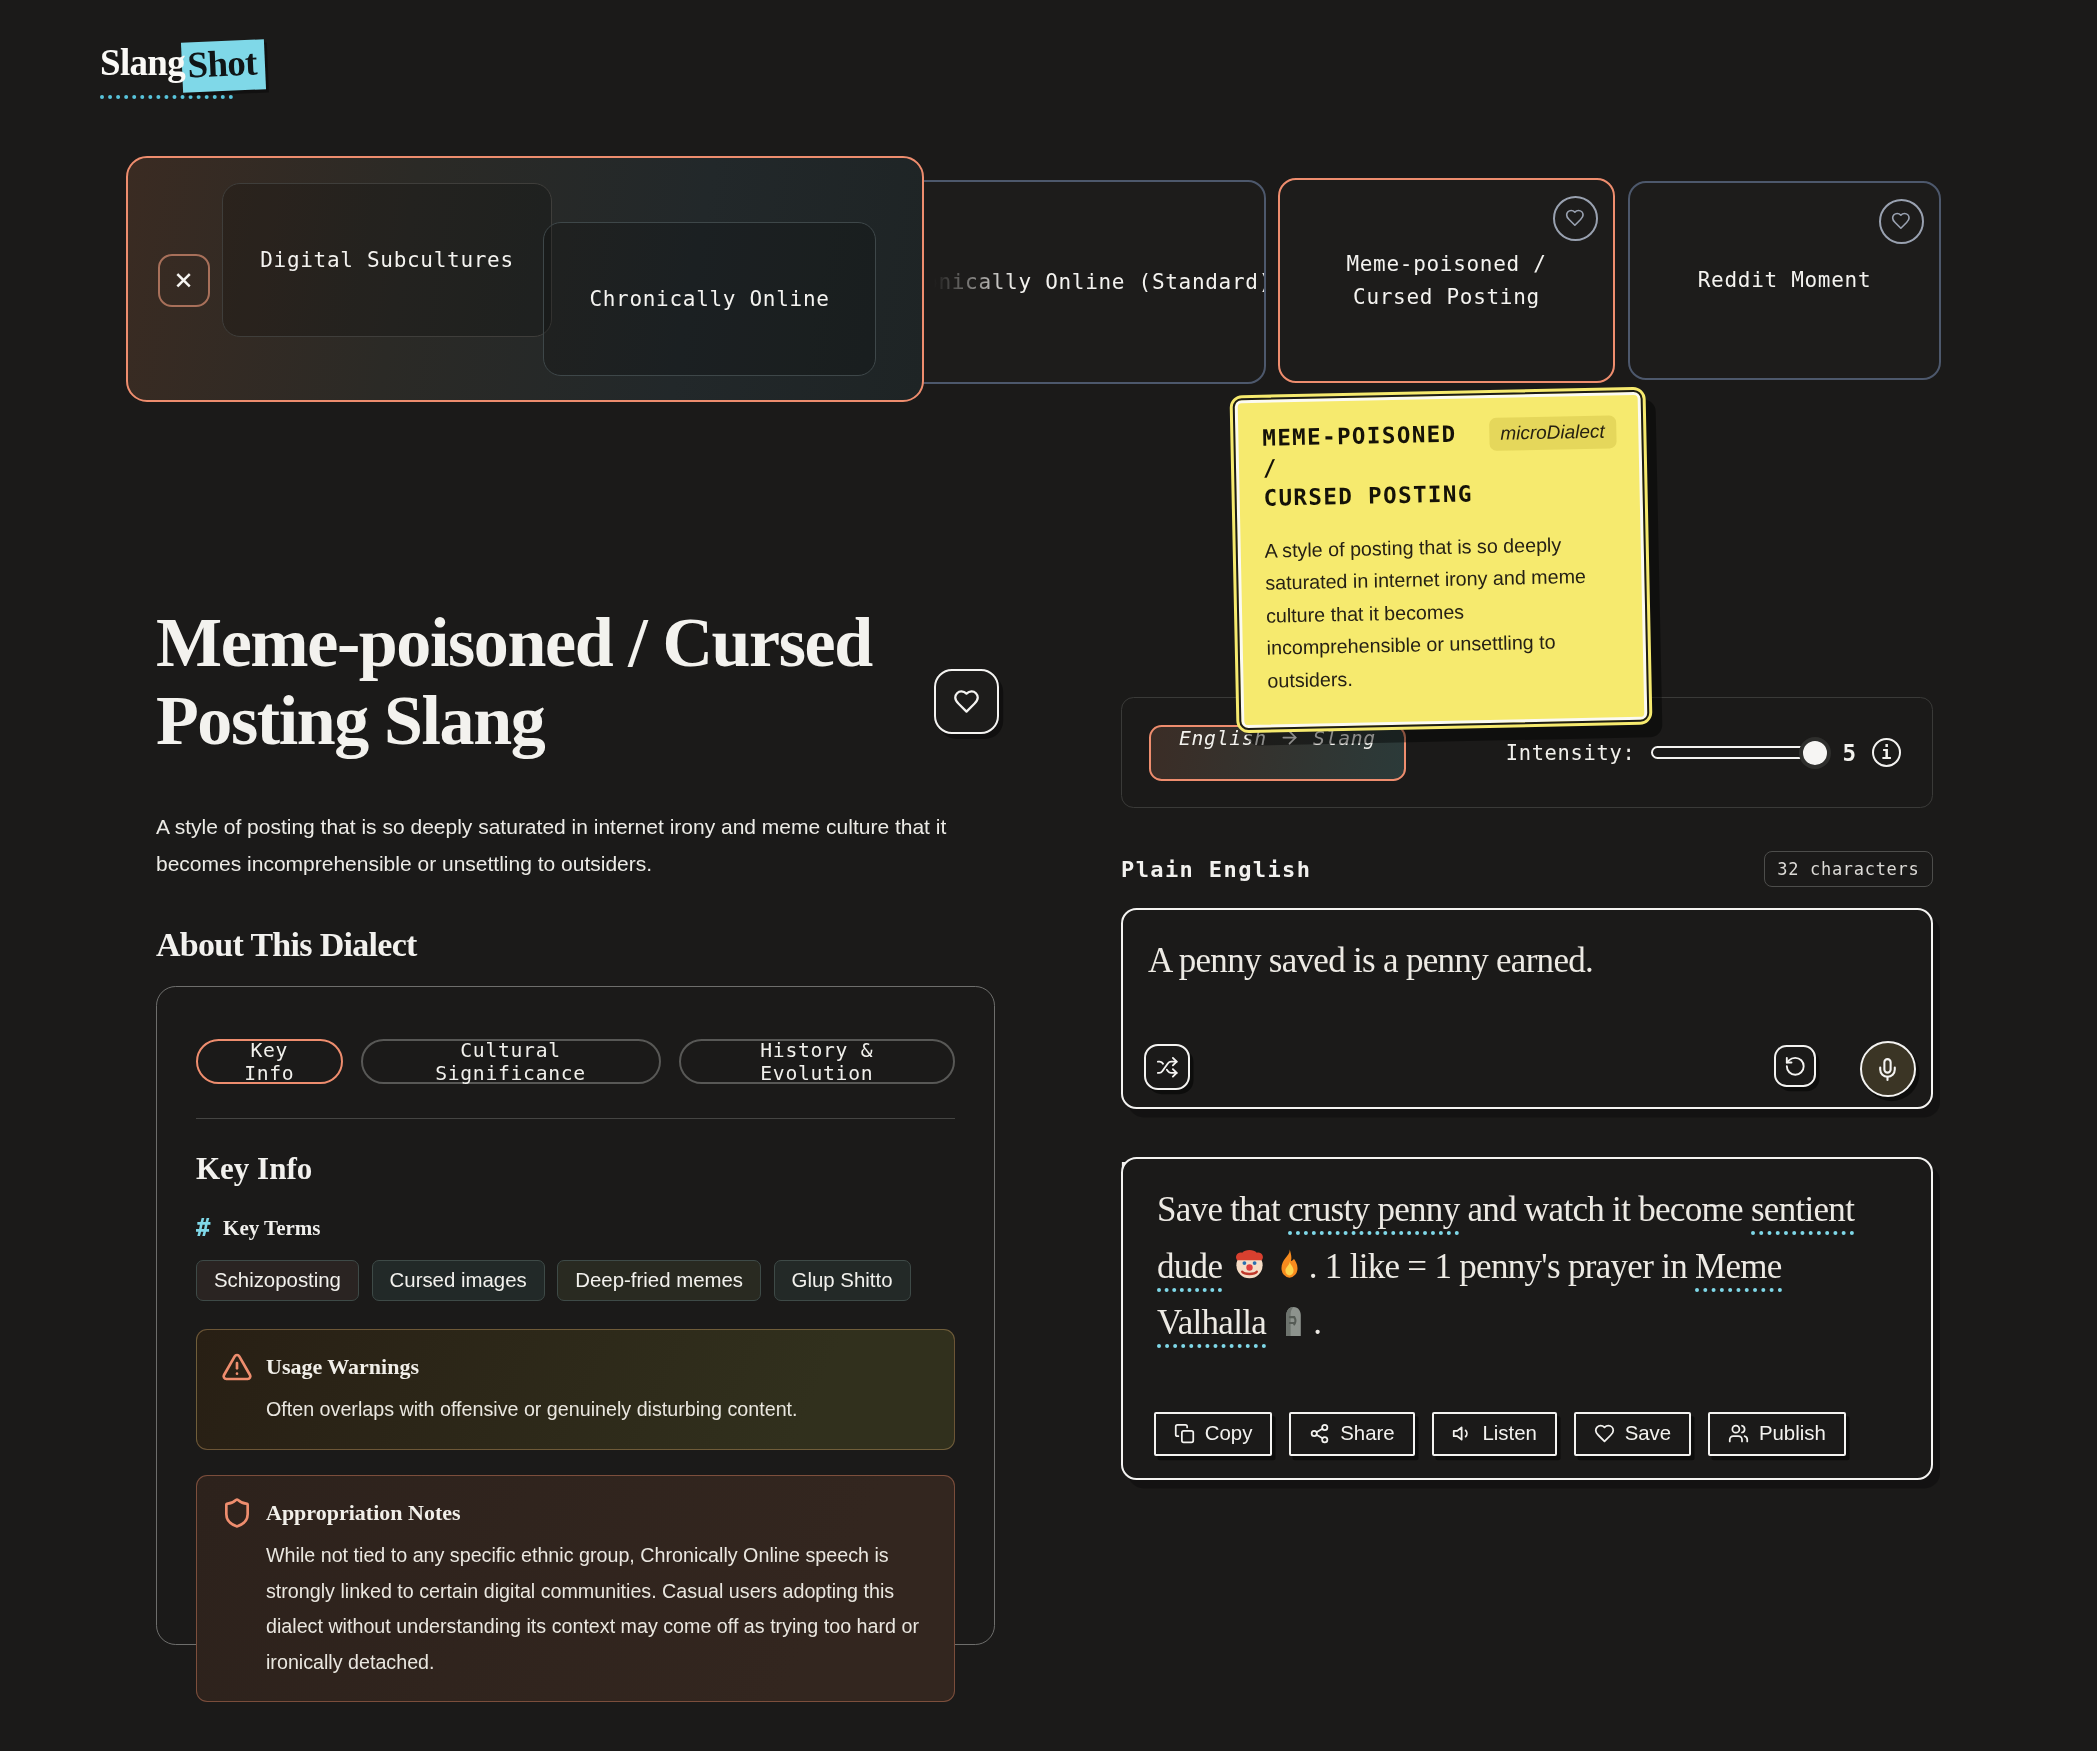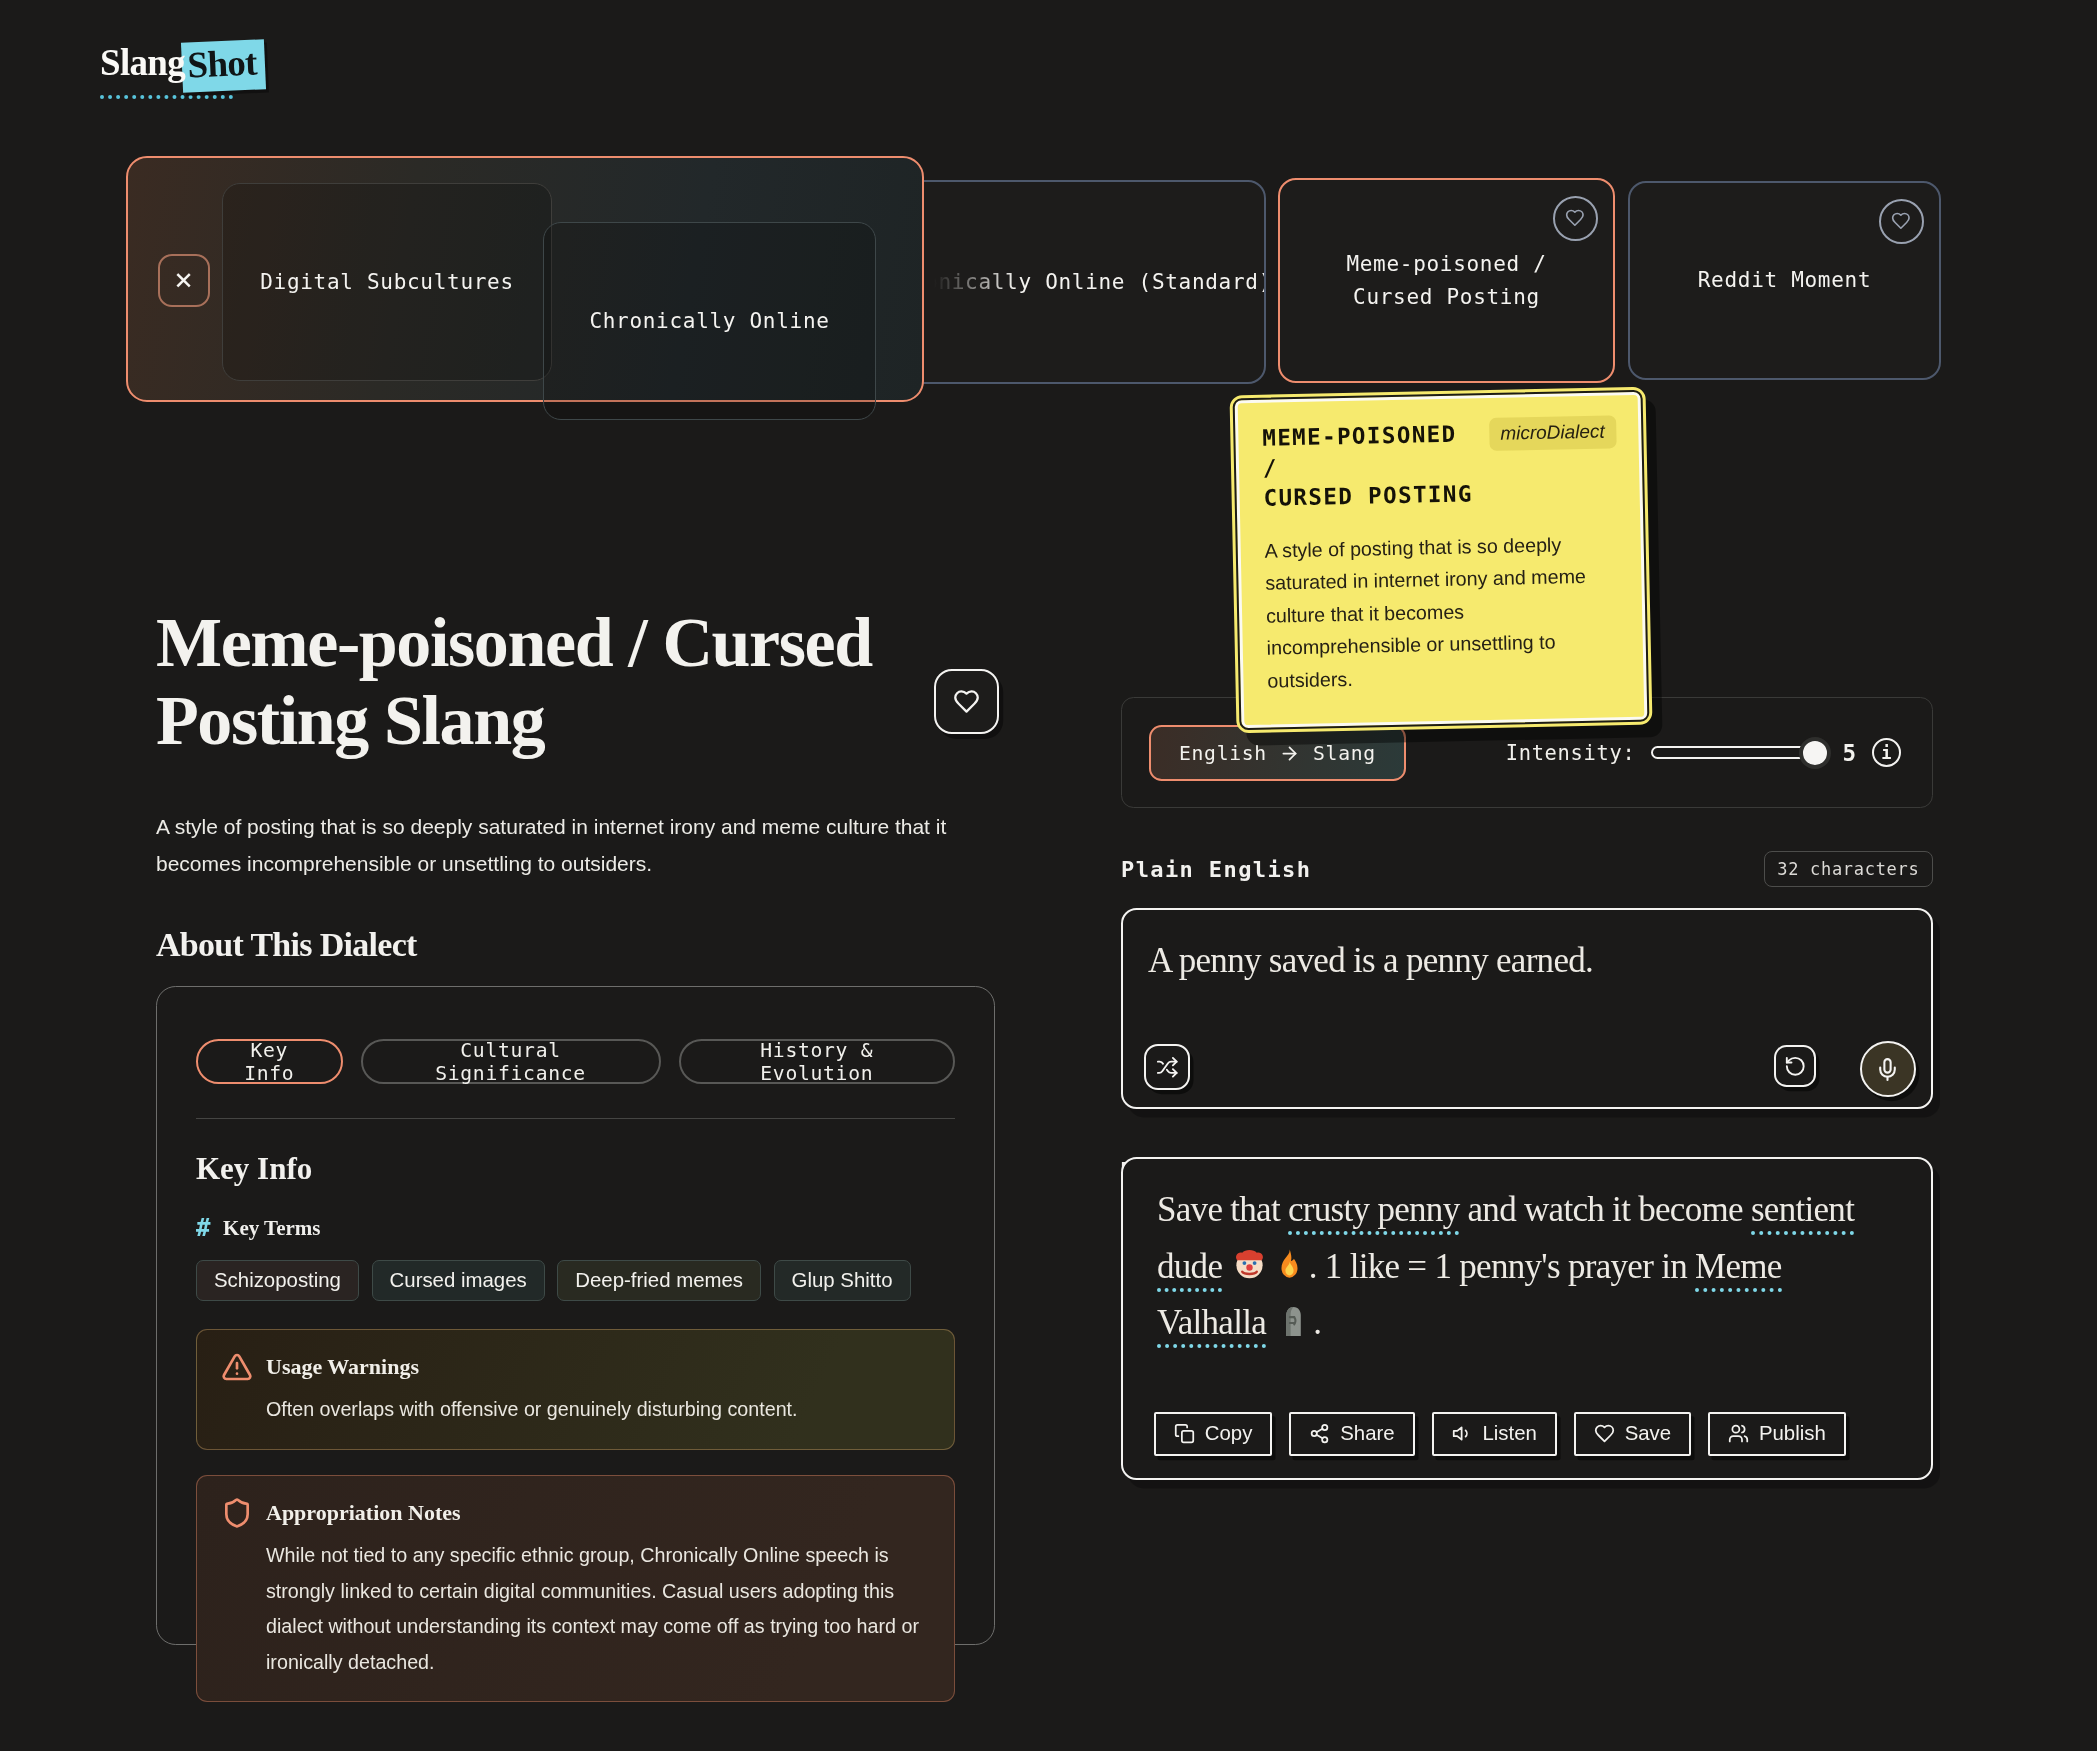--- a/index.html
+++ b/index.html
@@ -26,21 +26,21 @@
   
   .logo{position:absolute;left:100px;top:41px;}
   .logo-row{display:flex;align-items:flex-start;font-family:var(--serif);font-weight:bold;font-size:37px;letter-spacing:-0.7px;}
   .logo-slang{color:#faf9f6;position:relative;z-index:2;}
   .logo-shot{color:#101517;background:var(--cyan);padding:1.4px 8.4px 5.6px 5.6px;margin-left:-2.8px;transform:rotate(-2.5deg);display:inline-block;box-shadow:2.8px 3.5px 0 rgba(0,0,0,.35);}
   .logo-dots{width:133px;margin-top:4.2px;border-bottom:4.9px dotted #58c3da;}
 
   
   .combo-group{position:absolute;left:126px;top:156px;width:798px;height:246px;border:2.1px solid var(--orange);border-radius:21px;background:linear-gradient(100deg,#3a2b22 0%,#2b2a26 35%,#22282a 70%,#1e2425 100%);z-index:3;}
   .combo-close{position:absolute;left:29.5px;top:96px;width:52px;height:53px;border:2.1px solid var(--orange-dim);border-radius:14px;background:transparent;display:flex;align-items:center;justify-content:center;color:#f7f6f3;font-size:24px;font-family:var(--sans);cursor:pointer;}
-  .combo-card{position:absolute;top:25px;height:198px;border-radius:18px;background:rgba(0,0,0,.18);display:flex;align-items:center;justify-content:center;font-family:var(--mono);font-size:21px;letter-spacing:0.7px;color:#f4f3f0;}
+  .combo-card{position:absolute;top:25px;height:154px;border-radius:18px;background:rgba(0,0,0,.18);display:flex;align-items:center;justify-content:center;font-family:var(--mono);font-size:21px;letter-spacing:0.7px;color:#f4f3f0;}
   .combo-card.c1{left:94px;width:330px;border:1.4px solid #3f3e3b;}
   .combo-card.c2{left:415px;width:333px;border:1.4px solid #3e4749;margin-top:39px;}
 
   .dialect-card{position:absolute;border-radius:18px;background:var(--card-bg);display:flex;align-items:center;justify-content:center;text-align:center;font-family:var(--mono);font-size:21px;letter-spacing:0.7px;color:#f4f3f0;line-height:1.55;}
   .card-standard{left:891px;top:180px;width:375px;height:204px;border:2.1px solid var(--slate);z-index:1;overflow:hidden;white-space:nowrap;}
   .card-standard .fade{position:absolute;left:32px;top:0;bottom:0;width:91px;background:linear-gradient(90deg,#1d1c1b 10%,rgba(29,28,27,0));z-index:2;}
   .card-meme{left:1278px;top:178px;width:337px;height:205px;border:2.1px solid var(--orange);z-index:2;padding:0 28px;}
   .card-reddit{left:1628px;top:181px;width:313px;height:199px;border:2.1px solid var(--slate);}
   .fav-circle{position:absolute;top:15.5px;right:15.5px;width:45px;height:45px;border:2.1px solid var(--slate-light);border-radius:50%;display:flex;align-items:center;justify-content:center;cursor:pointer;}
   .fav-circle svg{width:19.7px;height:19.7px;stroke:var(--slate-light);}
@@ -78,21 +78,21 @@
   .chip.t4{background:#232927;}
   .note-card{margin-top:28px;border-radius:11.2px;padding:21px 24px;display:grid;grid-template-columns:45px 1fr;}
   .note-card.warning{border:1.4px solid rgba(190,150,95,.45);background:linear-gradient(115deg,#281f14,#31301d 80%);}
   .note-card.approp{margin-top:25px;border:1.4px solid rgba(200,120,90,.5);background:linear-gradient(115deg,#2d221c,#33261f 80%);}
   .note-icon svg{width:32px;height:32px;stroke:var(--orange);}
   .note-title{font-family:var(--serif);font-weight:bold;font-size:22px;color:#f1efe9;padding-top:2.8px;}
   .note-body{margin-top:12.6px;font-size:19.7px;line-height:1.8;color:#eae7e0;max-width:695px;}
 
   
   .controls-bar{position:absolute;left:1121px;top:697px;width:812px;height:111px;border:1.4px solid #3a3a38;border-radius:12.6px;}
-  .direction-btn{position:absolute;left:27px;top:27px;height:56px;padding:0 28px;border-radius:12.6px;border:2.1px solid var(--orange);background:linear-gradient(100deg,#3b2d26,#2b3a39);display:flex;align-items:center;gap:12.6px;font-family:var(--mono);font-size:19.7px;letter-spacing:0.7px;color:#f3f2ee;cursor:pointer;}
+  .direction-btn{position:absolute;left:27px;top:27px;height:56px;padding:0 28px;border-radius:12.6px;border:2.1px solid var(--orange);background:linear-gradient(100deg,#3b2d26,#2b3a39);display:flex;align-items:flex-start;gap:12.6px;font-family:var(--mono);font-size:19.7px;letter-spacing:0.7px;color:#f3f2ee;cursor:pointer;font-style:italic;}
   .direction-btn svg{width:21px;height:21px;stroke:#f3f2ee;}
   .intensity{position:absolute;right:31px;top:0;height:100%;display:flex;align-items:center;gap:15.5px;}
   .intensity-label{font-family:var(--mono);font-size:20.4px;letter-spacing:0.7px;color:#f1f0ec;}
   .slider{position:relative;width:176px;height:12.6px;border:2.1px solid var(--white-border);border-radius:702px;cursor:pointer;}
   .slider-thumb{position:absolute;right:-5.6px;top:50%;transform:translateY(-50%);width:32px;height:32px;border-radius:50%;background:#f6f5f3;border:4.2px solid #2e2e2c;cursor:grab;}
   .intensity-value{font-family:var(--mono);font-weight:bold;font-size:22.5px;color:#f3f2ee;}
   .info-circle{width:29.5px;height:29.5px;border:2.1px solid var(--white-border);border-radius:50%;display:flex;align-items:center;justify-content:center;font-family:var(--mono);font-weight:bold;font-size:17px;color:#f3f2ee;cursor:pointer;}
 
   .io-label-row{position:absolute;left:1121px;width:812px;display:flex;justify-content:space-between;align-items:center;}
   .row-input{top:851px;}

